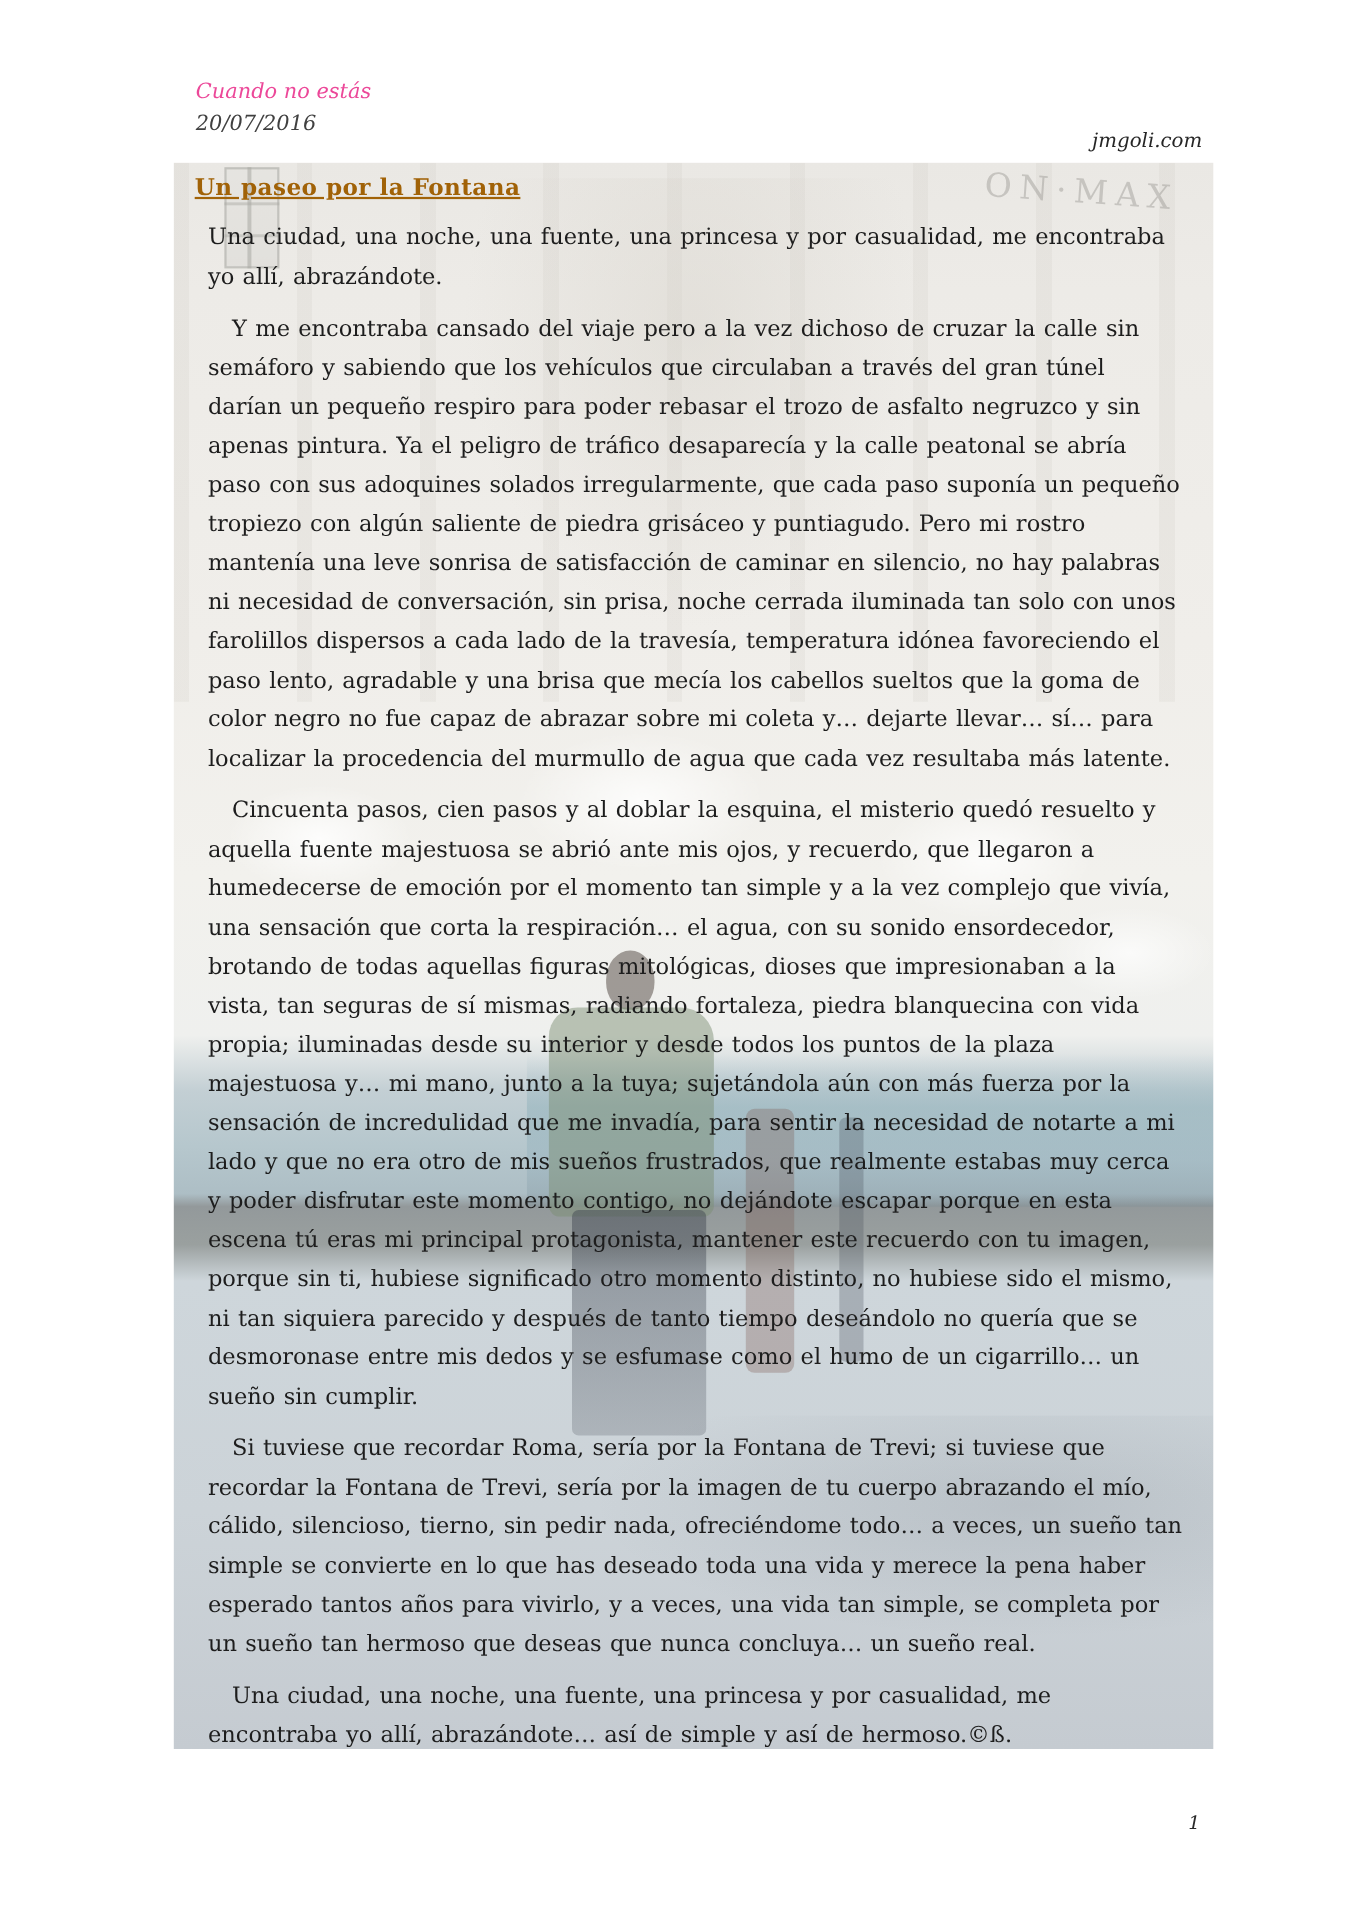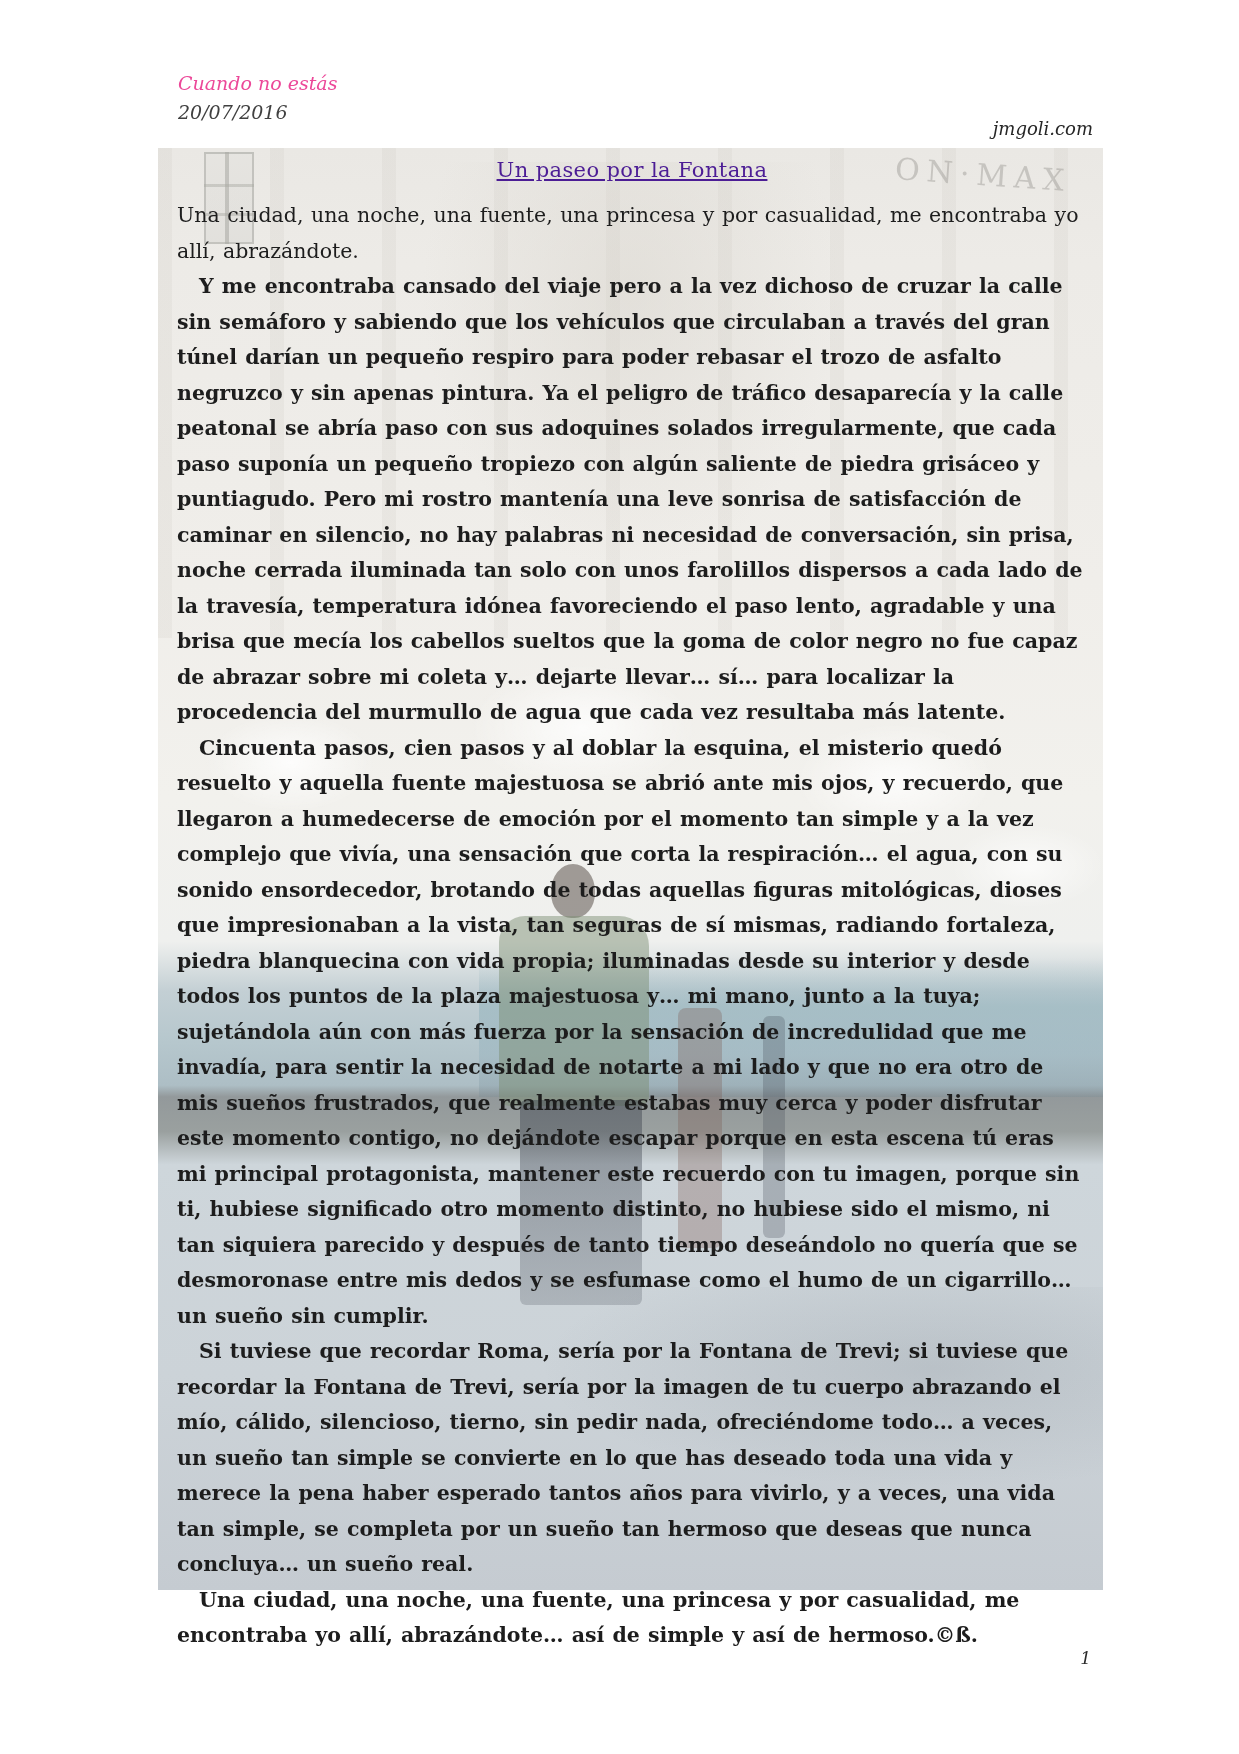--- a/index.html
+++ b/index.html
@@ -118,37 +118,36 @@
     background: radial-gradient(ellipse at 70% 40%, rgba(88,98,110,0.16), rgba(88,98,110,0) 70%);
   }
 
   
   .text-layer {
     position: absolute; inset: 0;
     padding: 7px 16px 0 19px;
   }
   .article-title {
     margin: 0; padding: 0;
-    font-size: 21px; font-weight: normal;
-    text-align: center;
+    font-size: 21px; font-weight: bold;
     text-decoration: underline;
     line-height: 30px;
     letter-spacing: 0.4px;
-    color: #4c1d95;
+    color: #a16207;
   }
   .body-text { margin-top: 13px; }
   .body-text p {
-    margin: 0;
+    margin: 12px;
     font-size: 20.5px;
     line-height: 35.5px;
     word-spacing: 1px;
     color: #1d1d1d;
     text-align: left;
   }
-  .body-text p.indent { text-indent: 22px; font-weight: bold; }
+  .body-text p.indent { text-indent: 22px; }
 
   
   .page-number {
     position: absolute; right: 148px; top: 1648px;
     font-style: italic; font-size: 17px; color: #2a2a2a;
   }
 </style>
 </head>
 <body>
 

